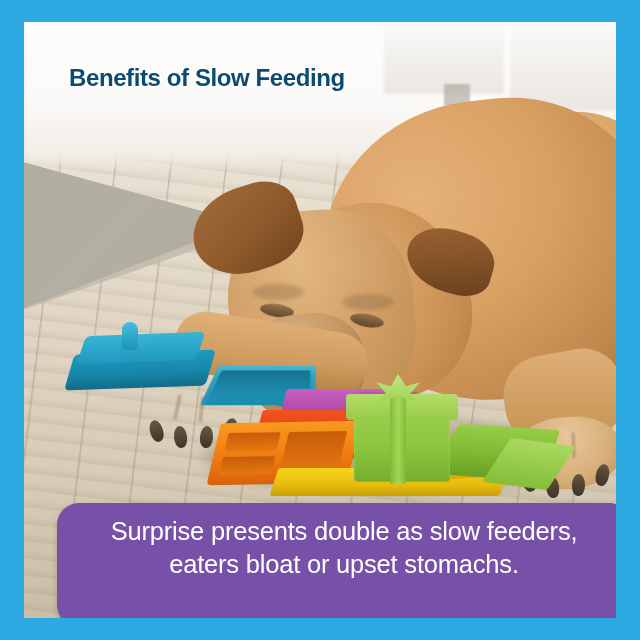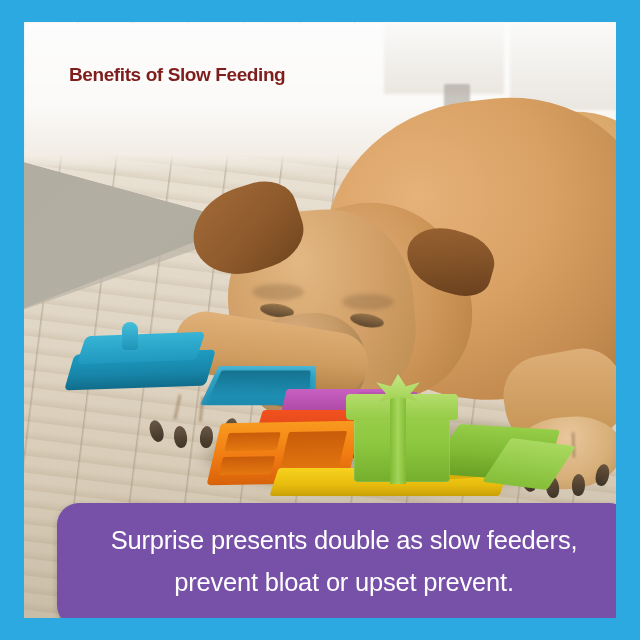--- a/index.html
+++ b/index.html
@@ -256,36 +256,36 @@
     background:linear-gradient(180deg,#A9D95F,#84BE38);
     border-radius:3px;transform:skewX(-28deg) rotate(7deg);
   }
   .shadow-soft{
     position:absolute;border-radius:50%;
     background:rgba(90,74,52,.28);filter:blur(7px);
   }
   
   .title{
     position:absolute;left:45px;top:42px;
-    font-size:19px;font-weight:bold;color:#7f1d1d;
+    font-size:24px;font-weight:bold;color:#0c4a6e;
     letter-spacing:-0.4px;white-space:nowrap;
     font-family:"Liberation Sans", sans-serif;
   }
   .caption-box{
     position:absolute;left:33px;top:481px;width:574px;height:124px;
     background:#7750A8;border-radius:22px;
     box-shadow:0 2px 6px rgba(0,0,0,.18);
   }
   .caption-text{
     position:absolute;left:0;top:12px;width:100%;
     text-align:center;color:#FFFFFF;
     font-size:25.5px;line-height:33px;letter-spacing:-0.2px;
     font-family:"Liberation Sans", sans-serif;
   }
-  .cap-line{display:block;margin-top:9px;}
+  .cap-line{display:block;}
 </style>
 </head>
 <body>
 
 <div class="frame">
 
   <div class="photo">
 
     <div class="floor"></div>
     <div class="wall"></div>
@@ -353,18 +353,18 @@
     <div class="toy green-box"></div>
     <div class="toy green-lid"></div>
     <div class="toy green-ribbon-v"></div>
     <div class="toy green-bow"></div>
 
     <div class="title">Benefits of Slow Feeding</div>
 
     <div class="caption-box">
       <div class="caption-text">
         <span class="cap-line">Surprise presents double as slow feeders,</span>
-        <span class="cap-line">prevent bloat or upset prevent.</span>
+        <span class="cap-line">eaters bloat or upset stomachs.</span>
       </div>
     </div>
 
   </div>
 </div>
 
 </body></html>

